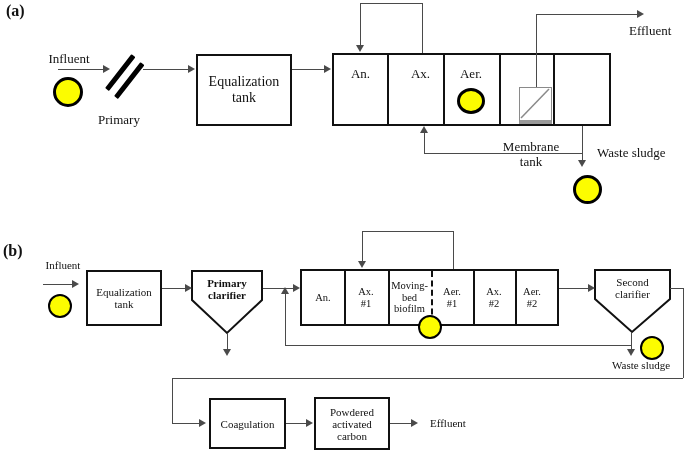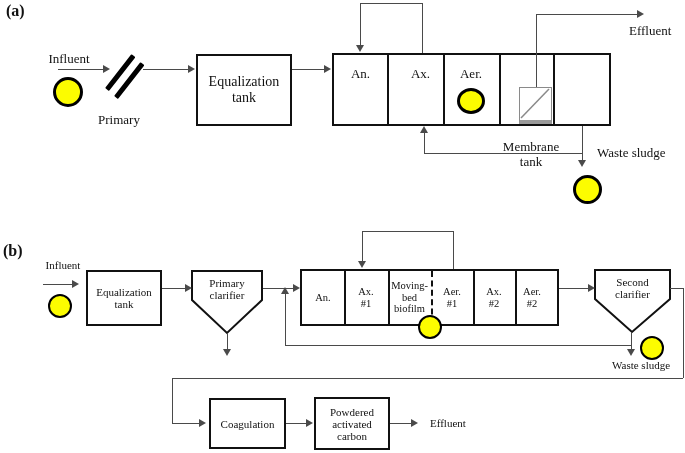--- a/index.html
+++ b/index.html
@@ -96,21 +96,21 @@
   <div class="lbl fz11" style="left:42px;top:259px;width:42px;">Influent</div>
   <div class="sample-circle" style="left: 48px; top: 294px; width: 24px; height: 24px; border: 2.5px solid rgb(0, 0, 0); background: rgb(252, 252, 0);"></div>
 
   <div class="box fz11" style="left:86px;top:270px;width:76px;height:56px;">
     <span class="wrap" style="width:66px;">Equalization tank</span>
   </div>
 
   <svg width="72" height="65" style="left:191px;top:270px;">
     <polygon points="1,1 71,1 71,30 36,63 1,30" fill="#fff" stroke="#111" stroke-width="2"></polygon>
   </svg>
-  <div class="comp-label fz11" style="left:191px;top:272px;width:72px;height:34px;">
+  <div class="comp-label fz11" style="left:191px;top:272px;width:72px;height:34px;font-weight:bold;">
     <span class="wrap" style="width:48px;">Primary clarifier</span>
   </div>
 
   <div class="box" style="left:300px;top:269px;width:259px;height:57px;"></div>
   <div class="abs" style="left:302px;top:271px;width:255px;height:53px;">
     <div class="divider" style="left:42px;"></div>
     <div class="divider" style="left:86px;"></div>
     <div class="divider dashed" style="left:129px;"></div>
     <div class="divider" style="left:171px;"></div>
     <div class="divider" style="left:213px;"></div>

